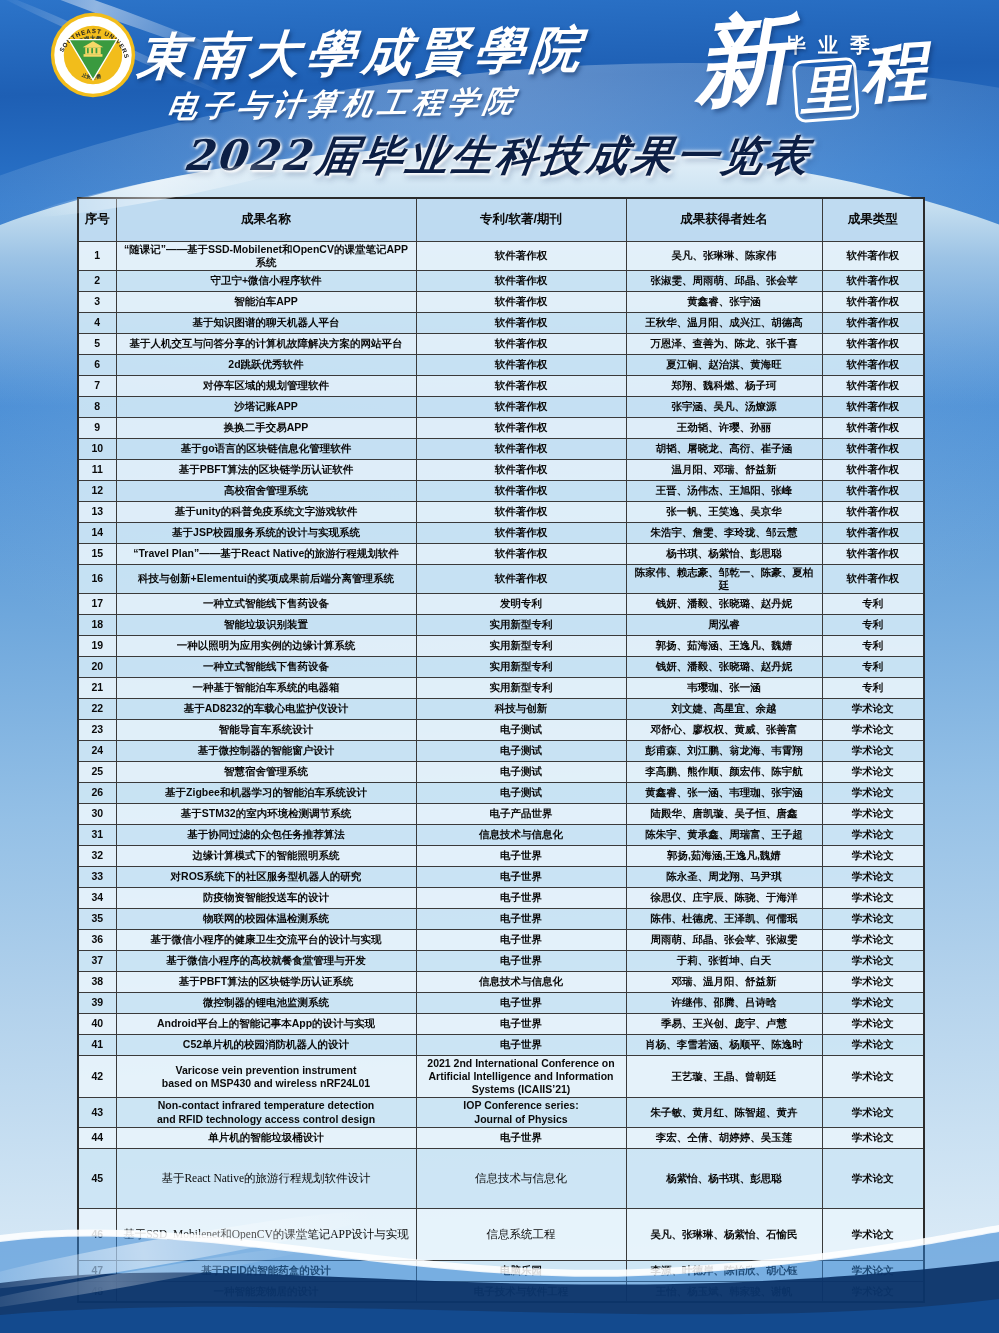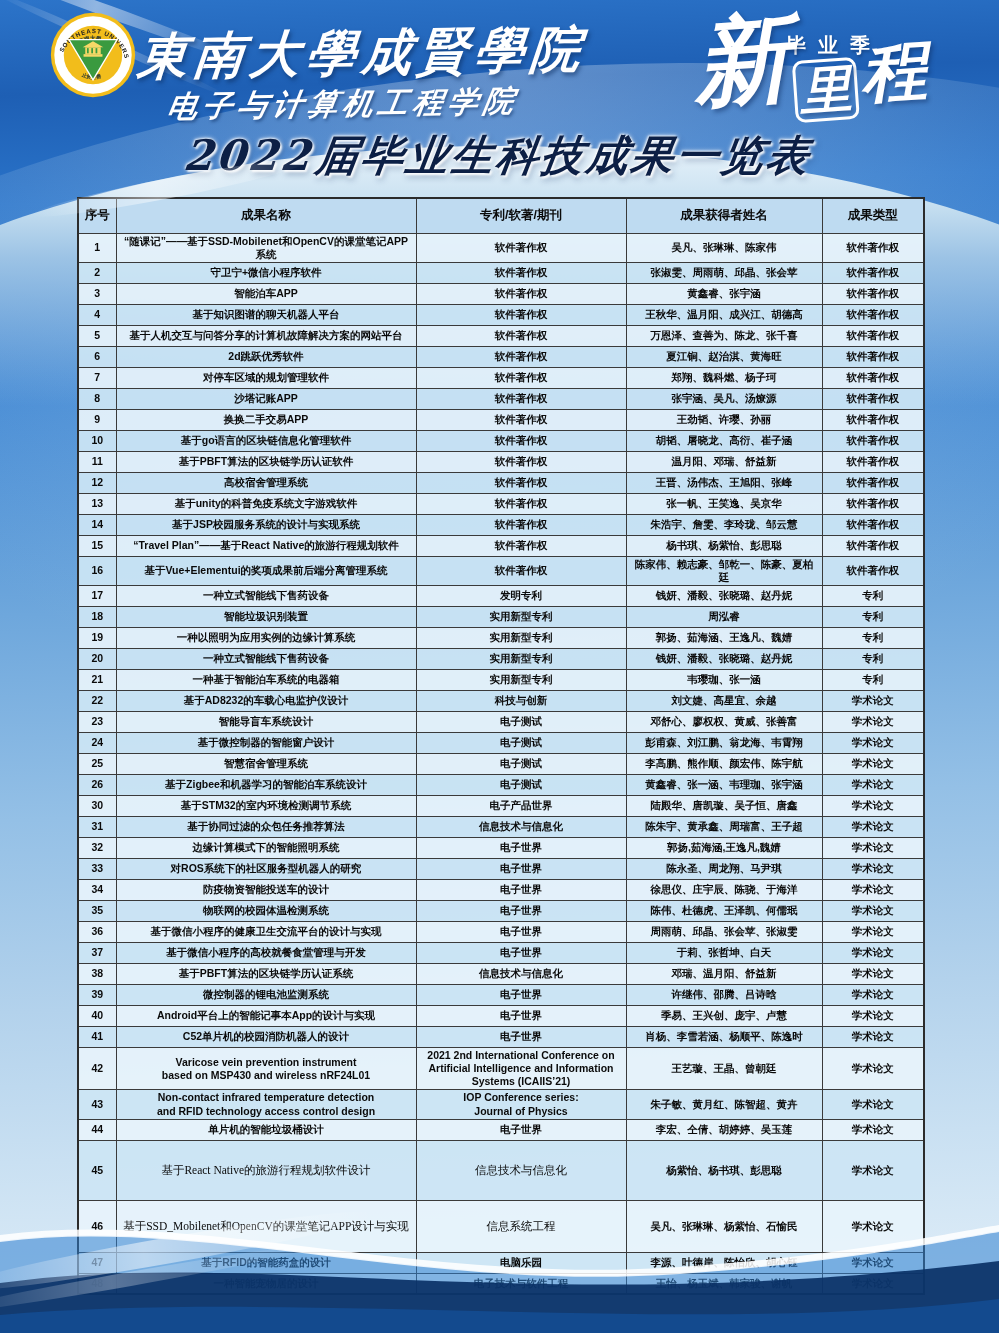--- a/index.html
+++ b/index.html
@@ -46,21 +46,21 @@
     font-family:"DejaVu Serif","Liberation Serif",serif;font-weight:bold;font-style:italic;
     font-size:42px;letter-spacing:3px;color:#0c1f45;transform:skewX(-8deg);
     text-shadow:0 0 5px rgba(255,255,255,.95),2px 2px 2px rgba(255,255,255,.85),
       -1px -1px 2px rgba(255,255,255,.7),3px 4px 6px rgba(20,50,100,.35);}
   
   table.results{position:absolute;left:77px;top:197px;width:846px;z-index:2;
     border-collapse:collapse;table-layout:fixed;border:2px solid #2b2b2b;}
   table.results th,table.results td{
     border:1px solid #3a3a3a;text-align:center;vertical-align:middle;
     color:#0a0a0a;padding:1px 4px;white-space:pre-line;overflow:hidden;}
-  table.results thead tr{height:35px;}
+  table.results thead tr{height:43px;}
   table.results th{font-size:12.5px;font-weight:bold;background:rgba(190,219,240,.96);}
   table.results tbody tr{height:21px;}
   table.results td{font-size:10.5px;font-weight:bold;line-height:1.25;}
   table.results tbody tr:nth-child(odd) td{background:rgba(231,243,251,.93);}
   table.results tbody tr:nth-child(even) td{background:rgba(204,229,244,.93);}
   table.results tbody tr:nth-child(42){height:60px;}
   table.results tbody tr:nth-child(43){height:52px;margin-left:24px;}
   table.results tbody tr:nth-child(42) td:nth-child(2),
   table.results tbody tr:nth-child(42) td:nth-child(3),
   table.results tbody tr:nth-child(43) td:nth-child(2),
@@ -236,21 +236,21 @@
         </tr>
         <tr>
           <td>15</td>
           <td>“Travel Plan”——基于React Native的旅游行程规划软件</td>
           <td>软件著作权</td>
           <td>杨书琪、杨紫怡、彭思聪</td>
           <td>软件著作权</td>
         </tr>
         <tr>
           <td>16</td>
-          <td>基于Vue+Elementui的奖项成果前后端分离管理系统</td>
+          <td>科技与创新+Elementui的奖项成果前后端分离管理系统</td>
           <td>软件著作权</td>
           <td>陈家伟、赖志豪、邹乾一、陈豪、夏柏廷</td>
           <td>软件著作权</td>
         </tr>
         <tr>
           <td>17</td>
           <td>一种立式智能线下售药设备</td>
           <td>发明专利</td>
           <td>钱妍、潘毅、张晓璐、赵丹妮</td>
           <td>专利</td>

